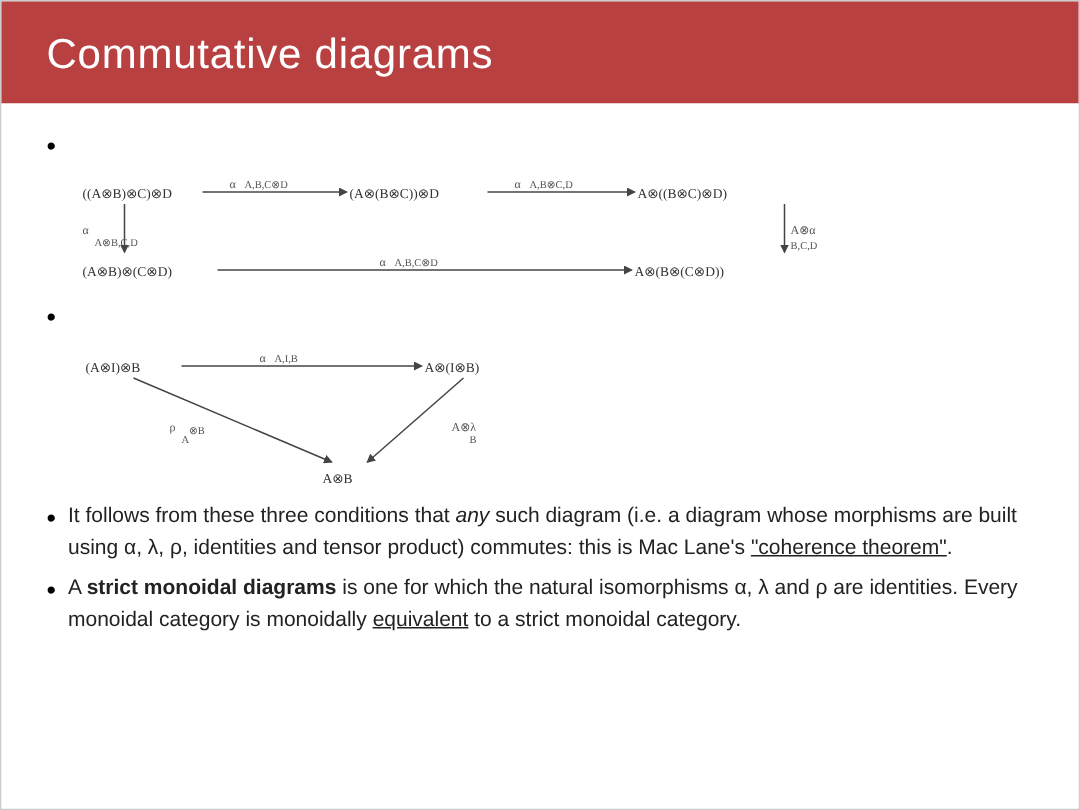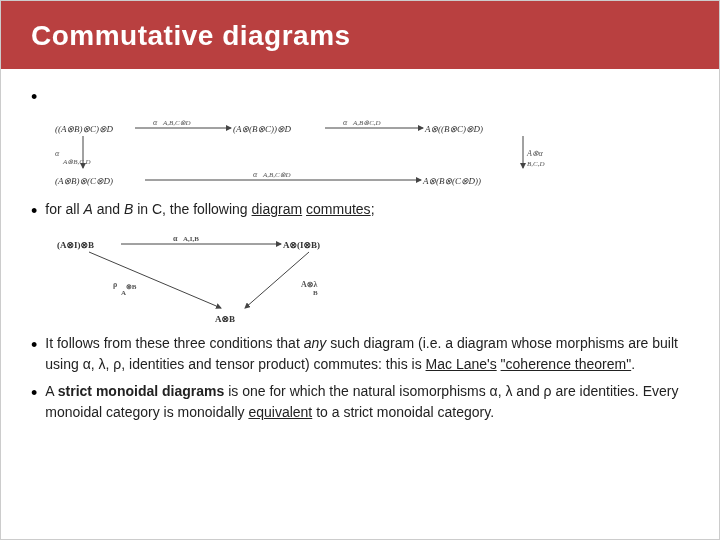--- a/index.html
+++ b/index.html
@@ -25,21 +25,21 @@
       background: #b94040;
       padding: 18px 30px 16px 30px;
       min-height: 68px;
       display: flex;
       align-items: center;
     }
 
     .slide-title {
       color: #fff;
       font-size: 28px;
-      font-weight: bold;
+      font-weight: normal;
       letter-spacing: 0.5px;
     }
 
     .slide-body {
       flex: 1;
       padding: 16px 30px 14px 30px;
       display: flex;
       flex-direction: column;
       gap: 4px;
       background: #fff;
@@ -63,40 +63,39 @@
       font-size: 14px;
       line-height: 1.5;
       color: #222;
     }
 
     .underline {
       text-decoration: underline;
     }
 
     .mac-lane-link {
-      text-decoration: underline;
       color: #222;
     }
   </style>
 </head>
 <body>
 
 <div class="slide">
 
   <div class="slide-header" style="background:#b94040;">
     <span class="slide-title">Commutative diagrams</span>
   </div>
 
   <div class="slide-body">
 
     <div class="bullet-item">
       <span class="bullet-dot">•</span>
     </div>
 
-    <div style="margin: 2px 0 2px 22px; font-style: italic;">
+    <div style="margin: 2px 0 2px 22px;">
       <svg width="580" height="72" viewBox="0 0 580 72">
 
         <text x="2" y="14" font-size="9" font-family="serif" fill="#333">((A⊗B)⊗C)⊗D</text>
 
         <line x1="82" y1="10" x2="178" y2="10" stroke="#444" stroke-width="1" marker-end="url(#arr)"></line>
         <text x="100" y="7" font-size="8" font-family="serif" fill="#555">α</text>
         <text x="110" y="7" font-size="7" font-family="serif" fill="#555">A,B,C⊗D</text>
 
         <text x="180" y="14" font-size="9" font-family="serif" fill="#333">(A⊗(B⊗C))⊗D</text>
 
@@ -125,26 +124,23 @@
         <defs>
           <marker id="arr" markerWidth="6" markerHeight="6" refX="5" refY="3" orient="auto">
             <path d="M0,0 L6,3 L0,6 Z" fill="#444"></path>
           </marker>
         </defs>
       </svg>
     </div>
 
     <div class="bullet-item">
       <span class="bullet-dot">•</span>
-      <span class="bullet-text">
-        for all <em>A</em> and <em>B</em> in C, the following <span class="underline">diagram</span> <span class="underline">commutes</span>;
-      </span>
     </div>
 
-    <div style="margin: 2px 0 4px 22px; font-weight: bold;">
+    <div style="margin: 2px 0 4px 22px;">
       <svg width="380" height="90" viewBox="0 0 380 90">
 
         <text x="4" y="16" font-size="9" font-family="serif" fill="#333">(A⊗I)⊗B</text>
 
         <line x1="68" y1="12" x2="228" y2="12" stroke="#444" stroke-width="1" marker-end="url(#arr2)"></line>
         <text x="120" y="9" font-size="8" font-family="serif" fill="#555">α</text>
         <text x="130" y="9" font-size="7" font-family="serif" fill="#555">A,I,B</text>
 
         <text x="230" y="16" font-size="9" font-family="serif" fill="#333">A⊗(I⊗B)</text>
 

